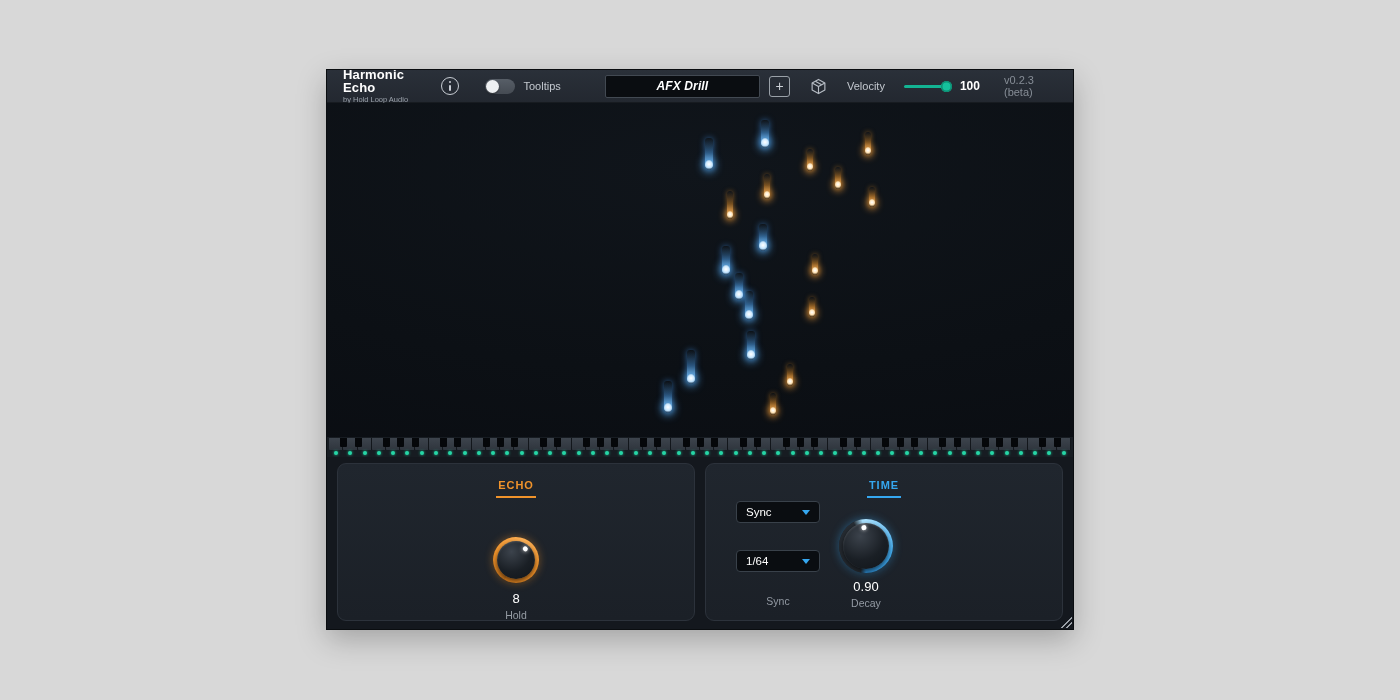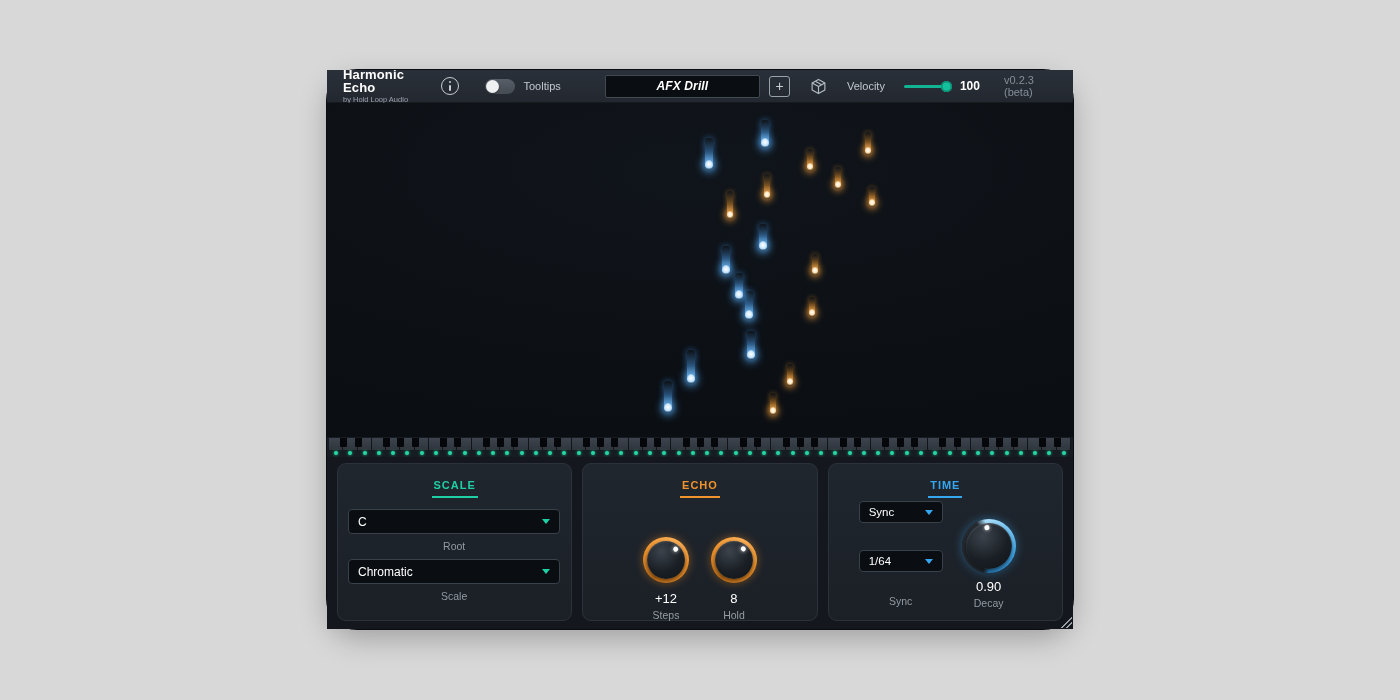--- a/index.html
+++ b/index.html
@@ -3,21 +3,20 @@
 <meta charset="utf-8">
 <style>
   html,body{margin:0;padding:0;}
   body{
     width:1400px;height:700px;background:#d8d8d8;position:relative;overflow:hidden;
     font-family:"Liberation Sans",sans-serif;
   }
   .plugin{
     position:absolute;left:327px;top:70px;width:746px;height:559px;background:#101419;
     box-shadow:0 0 0 1px #0a0d10, 0 10px 28px rgba(0,0,0,.25);
-    border-radius:30px;
   }
   
   .hdr{position:absolute;top:0;left:0;right:0;height:33px;background:linear-gradient(#2a3039,#232830);
        display:flex;align-items:center;padding:0 14px 0 16px;box-sizing:border-box;border-bottom:1px solid #171b20;}
   .brand{display:flex;flex-direction:column;line-height:1;margin-right:12px;}
   .brand .t{color:#fff;font-size:13px;font-weight:bold;letter-spacing:.01em;}
   .brand .s{color:#9aa1aa;font-size:7.5px;margin-top:2px;}
   .info-btn{width:16px;height:16px;border:1.4px solid #c8cdd4;border-radius:50%;position:relative;margin-right:26px;flex:none;cursor:pointer;}
   .info-btn .idot{position:absolute;left:50%;top:3px;width:2px;height:2px;margin-left:-1px;border-radius:50%;background:#c8cdd4;}
   .info-btn .istem{position:absolute;left:50%;top:6.5px;width:2px;height:6px;margin-left:-1px;border-radius:1px;background:#c8cdd4;}
@@ -445,52 +444,26 @@
         <div class="kdot"></div>
       </div>
       <div class="wkey">
         <div class="kcap"></div>
         <div class="kdot"></div>
       </div>
     </div>
 
   <div class="panel">
 
-    <div class="card scale">
-      <div class="card-title-row">
-        <span class="card-title">SCALE</span>
-      </div>
-      <div class="dd" style="left:10px;right:11px;top:45px;">
-        <span>C</span>
-        <span class="chev"></span>
-      </div>
-      <div class="fld-lbl" style="left:10px;right:11px;top:76px;">Root</div>
-      <div class="dd" style="left:10px;right:11px;top:95px;">
-        <span>Chromatic</span>
-        <span class="chev"></span>
-      </div>
-      <div class="fld-lbl" style="left:10px;right:11px;top:126px;">Scale</div>
-    </div>
 
     <div class="card echo">
       <div class="card-title-row">
         <span class="card-title">ECHO</span>
       </div>
       <div class="knob-row">
-        <div class="knob-col">
-          <div class="knob k46">
-            <div class="knob-ring ring-orange"></div>
-            <div class="knob-cap"></div>
-            <div class="knob-arm" style="transform: rotate(40deg);">
-                <div class="knob-dot"></div>
-              </div>
-          </div>
-          <div class="knob-value">+12</div>
-          <div class="knob-label">Steps</div>
-        </div>
         <div class="knob-col">
           <div class="knob k46">
             <div class="knob-ring ring-orange"></div>
             <div class="knob-cap"></div>
             <div class="knob-arm" style="transform: rotate(38deg);">
                 <div class="knob-dot"></div>
               </div>
           </div>
           <div class="knob-value">8</div>
           <div class="knob-label">Hold</div>

